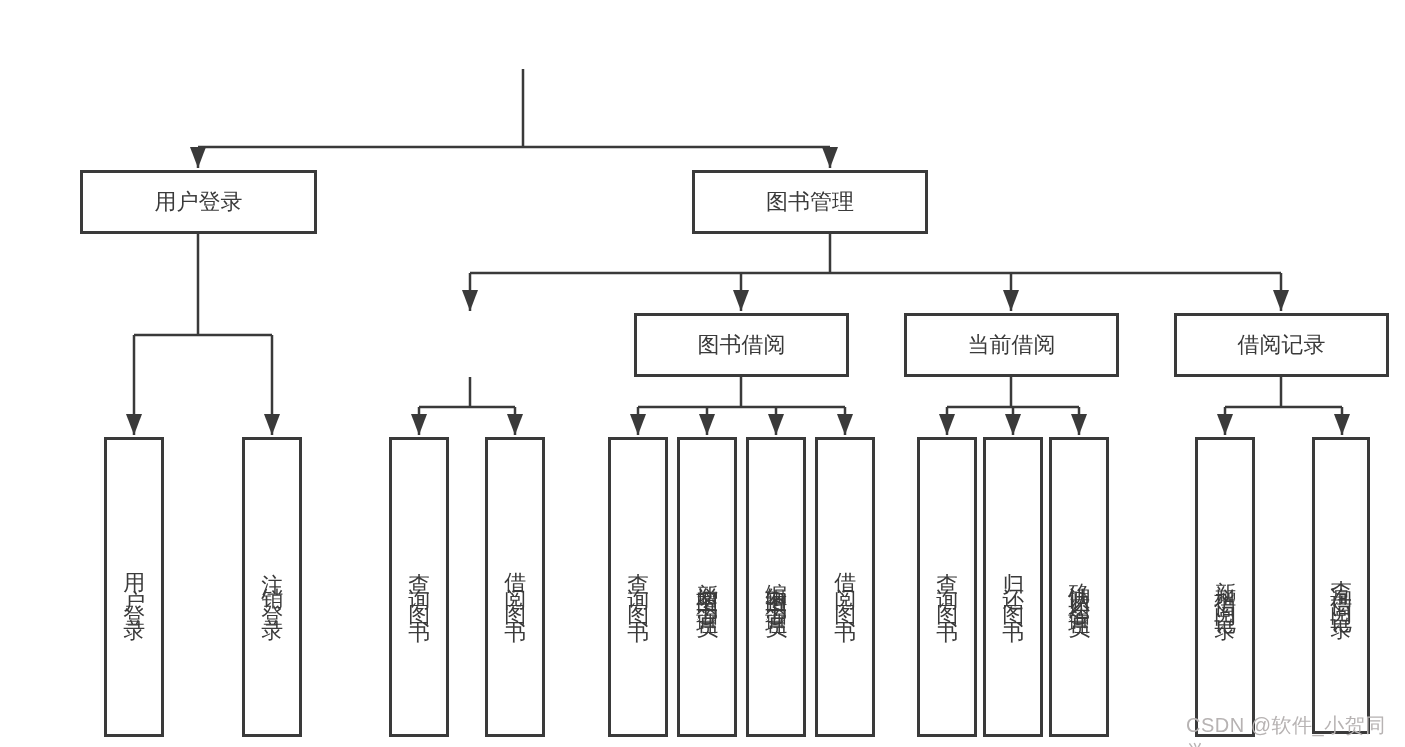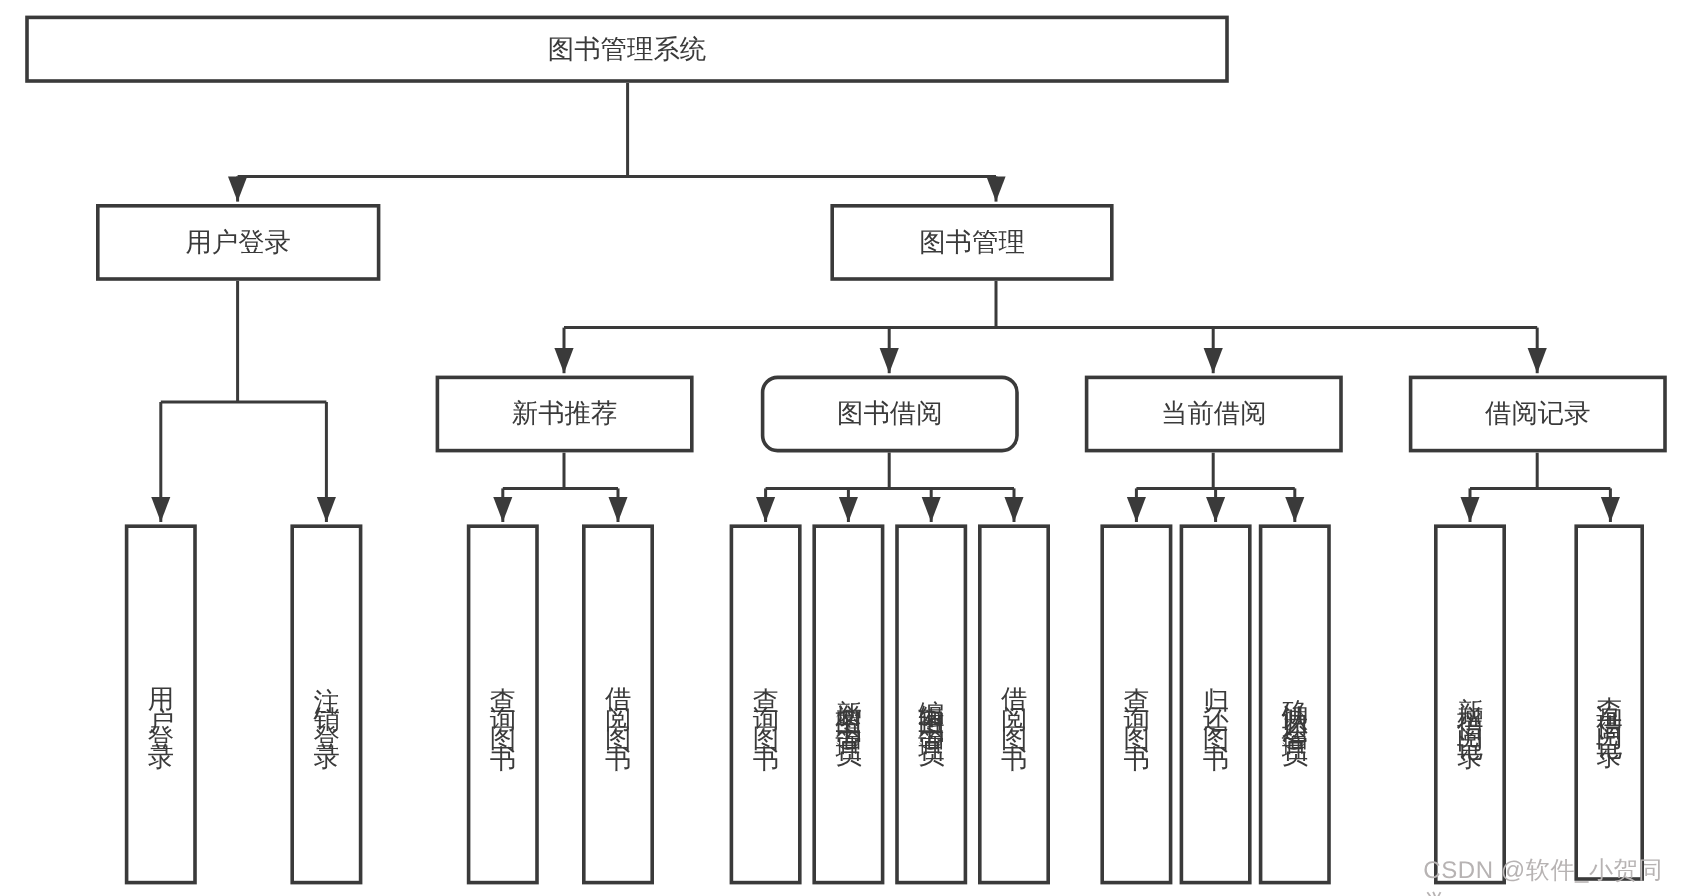--- a/index.html
+++ b/index.html
@@ -63,35 +63,29 @@
       <path d="M947,407 V435" marker-end="url(#ah)"></path>
       <path d="M1013,407 V435" marker-end="url(#ah)"></path>
       <path d="M1079,407 V435" marker-end="url(#ah)"></path>
 
       <path d="M1281,377 V407 M1225,407 H1342"></path>
       <path d="M1225,407 V435" marker-end="url(#ah)"></path>
       <path d="M1342,407 V435" marker-end="url(#ah)"></path>
     </g>
   </svg>
 
-  <div class="node" style="left:21px;top:13px;width:1003px;height:56px;">
-    <span>图书管理系统</span>
-  </div>
 
   <div class="node" style="left:80px;top:170px;width:237px;height:64px;">
     <span>用户登录</span>
   </div>
   <div class="node" style="left:692px;top:170px;width:236px;height:64px;">
     <span>图书管理</span>
   </div>
 
-  <div class="node" style="left:363px;top:313px;width:215px;height:64px;">
-    <span>新书推荐</span>
-  </div>
-  <div class="node" style="left:634px;top:313px;width:215px;height:64px;border-radius:14px;">
+  <div class="node" style="left:634px;top:313px;width:215px;height:64px;">
     <span>图书借阅</span>
   </div>
   <div class="node" style="left:904px;top:313px;width:215px;height:64px;align-items:center;">
     <span>当前借阅</span>
   </div>
   <div class="node" style="left:1174px;top:313px;width:215px;height:64px;">
     <span>借阅记录</span>
   </div>
 
   <div class="node vnode" style="left:104px;top:437px;width:60px;height:300px;">

